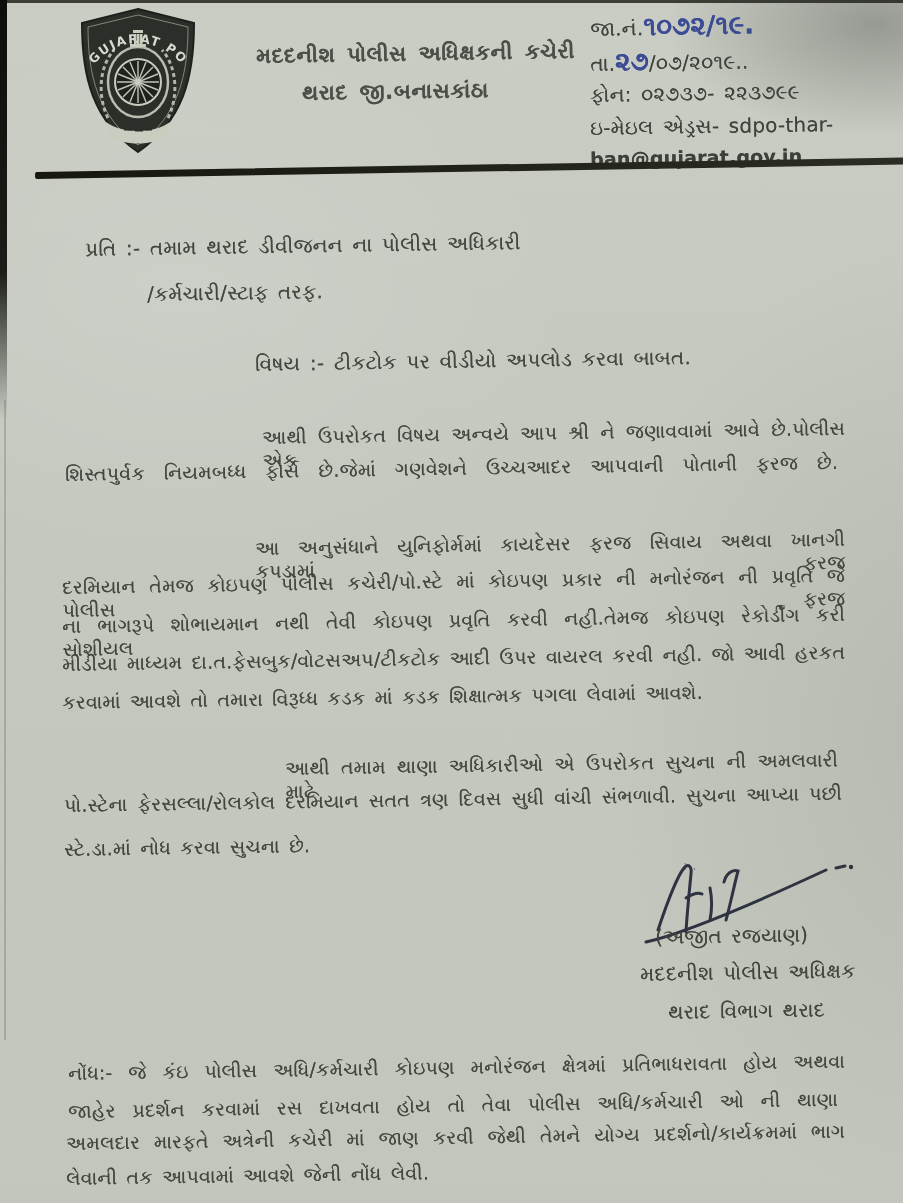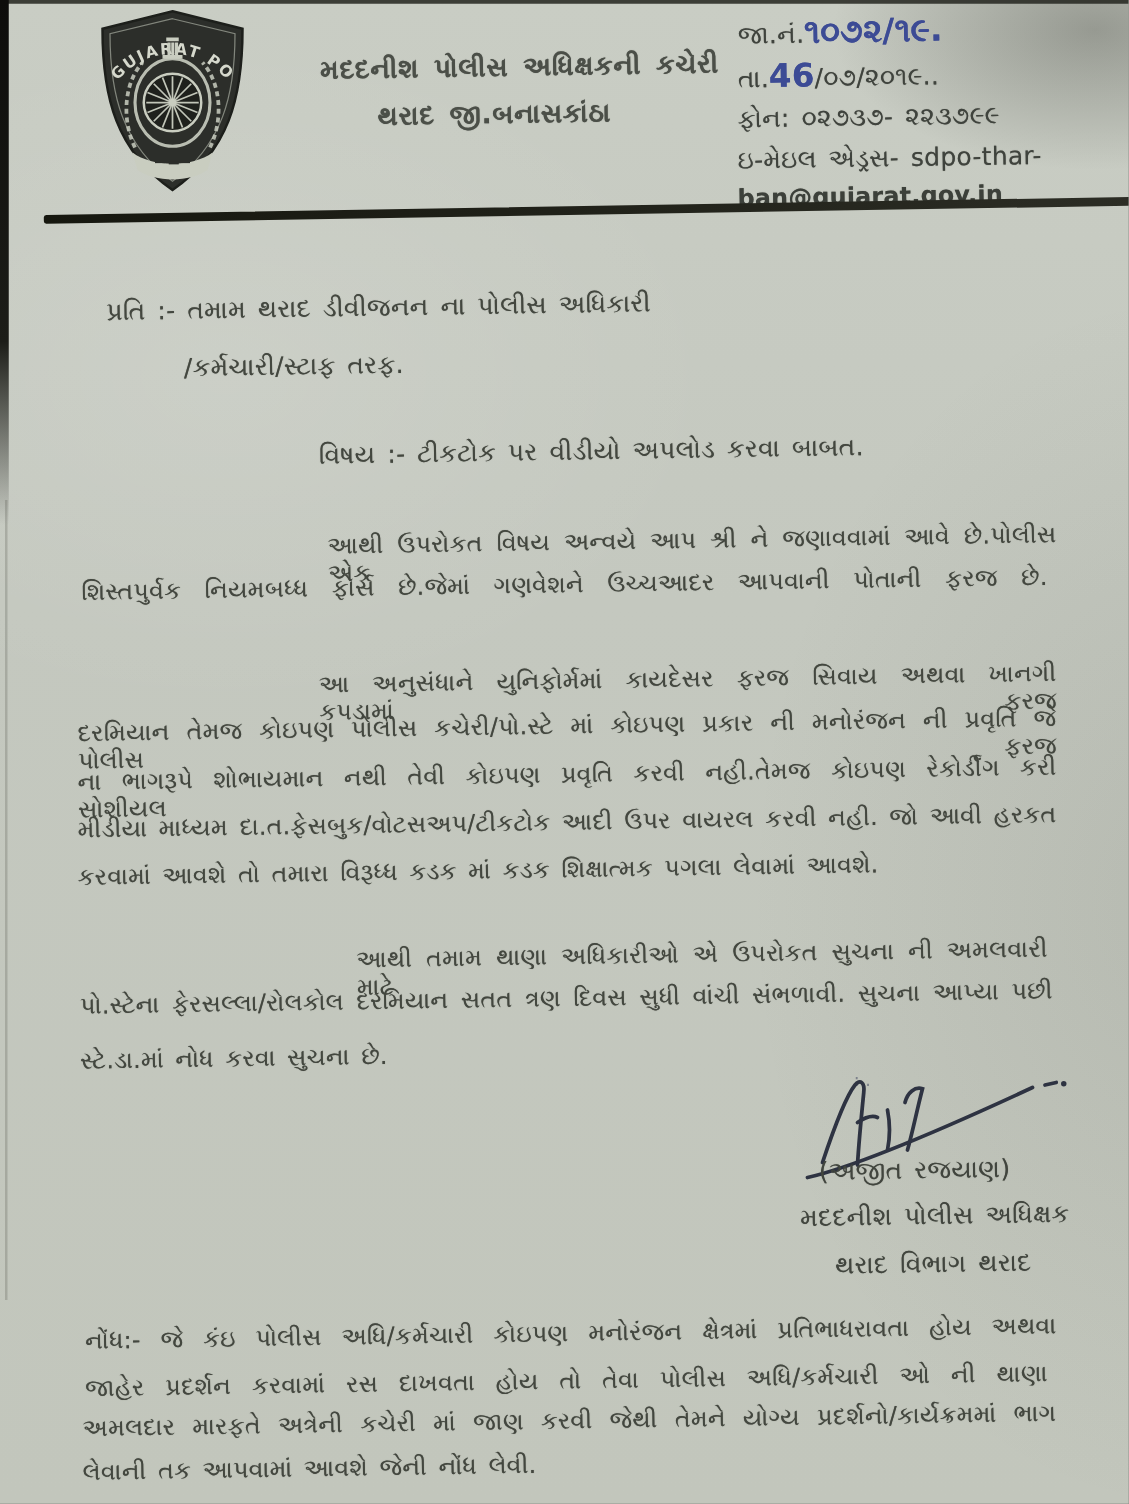--- a/index.html
+++ b/index.html
@@ -92,21 +92,21 @@
     </g>
   </svg>
 
   <div class="line hdr" style="left:256px;top:44px;">મદદનીશ પોલીસ અધિક્ષકની કચેરી</div>
   <div class="line hdr" style="left:302px;top:81px;">થરાદ જી.બનાસકાંઠા</div>
 
   <div class="line meta" style="left:590px;top:12px;">
     <span>જા.નં.</span><span class="blue blue-big">૧૦૭૨/૧૯.</span>
   </div>
   <div class="line meta" style="left:590px;top:47px;">
-    <span>તા.</span><span class="blue blue-big">46</span><span>/૦૭/૨૦૧૯..</span>
+    <span>તા.</span><span class="blue blue-big">૨૭</span><span>/૦૭/૨૦૧૯..</span>
   </div>
   <div class="line meta" style="left:590px;top:83px;">ફોન: ૦૨૭૩૭- ૨૨૩૭૯૯</div>
   <div class="line meta" style="left:590px;top:116px;">ઇ-મેઇલ એડ્રસ- sdpo-thar-</div>
   <div class="line latin" style="left:590px;top:148px;font-size:19px;">ban@gujarat.gov.in</div>
 
   <div class="rule"></div>
 
   <div class="line" style="left:85px;top:237px;font-size:20px;">પ્રતિ :- તમામ થરાદ ડીવીજનન ના પોલીસ અધિકારી</div>
   <div class="line" style="left:147px;top:282px;font-size:20px;">/કર્મચારી/સ્ટાફ તરફ.</div>
 

